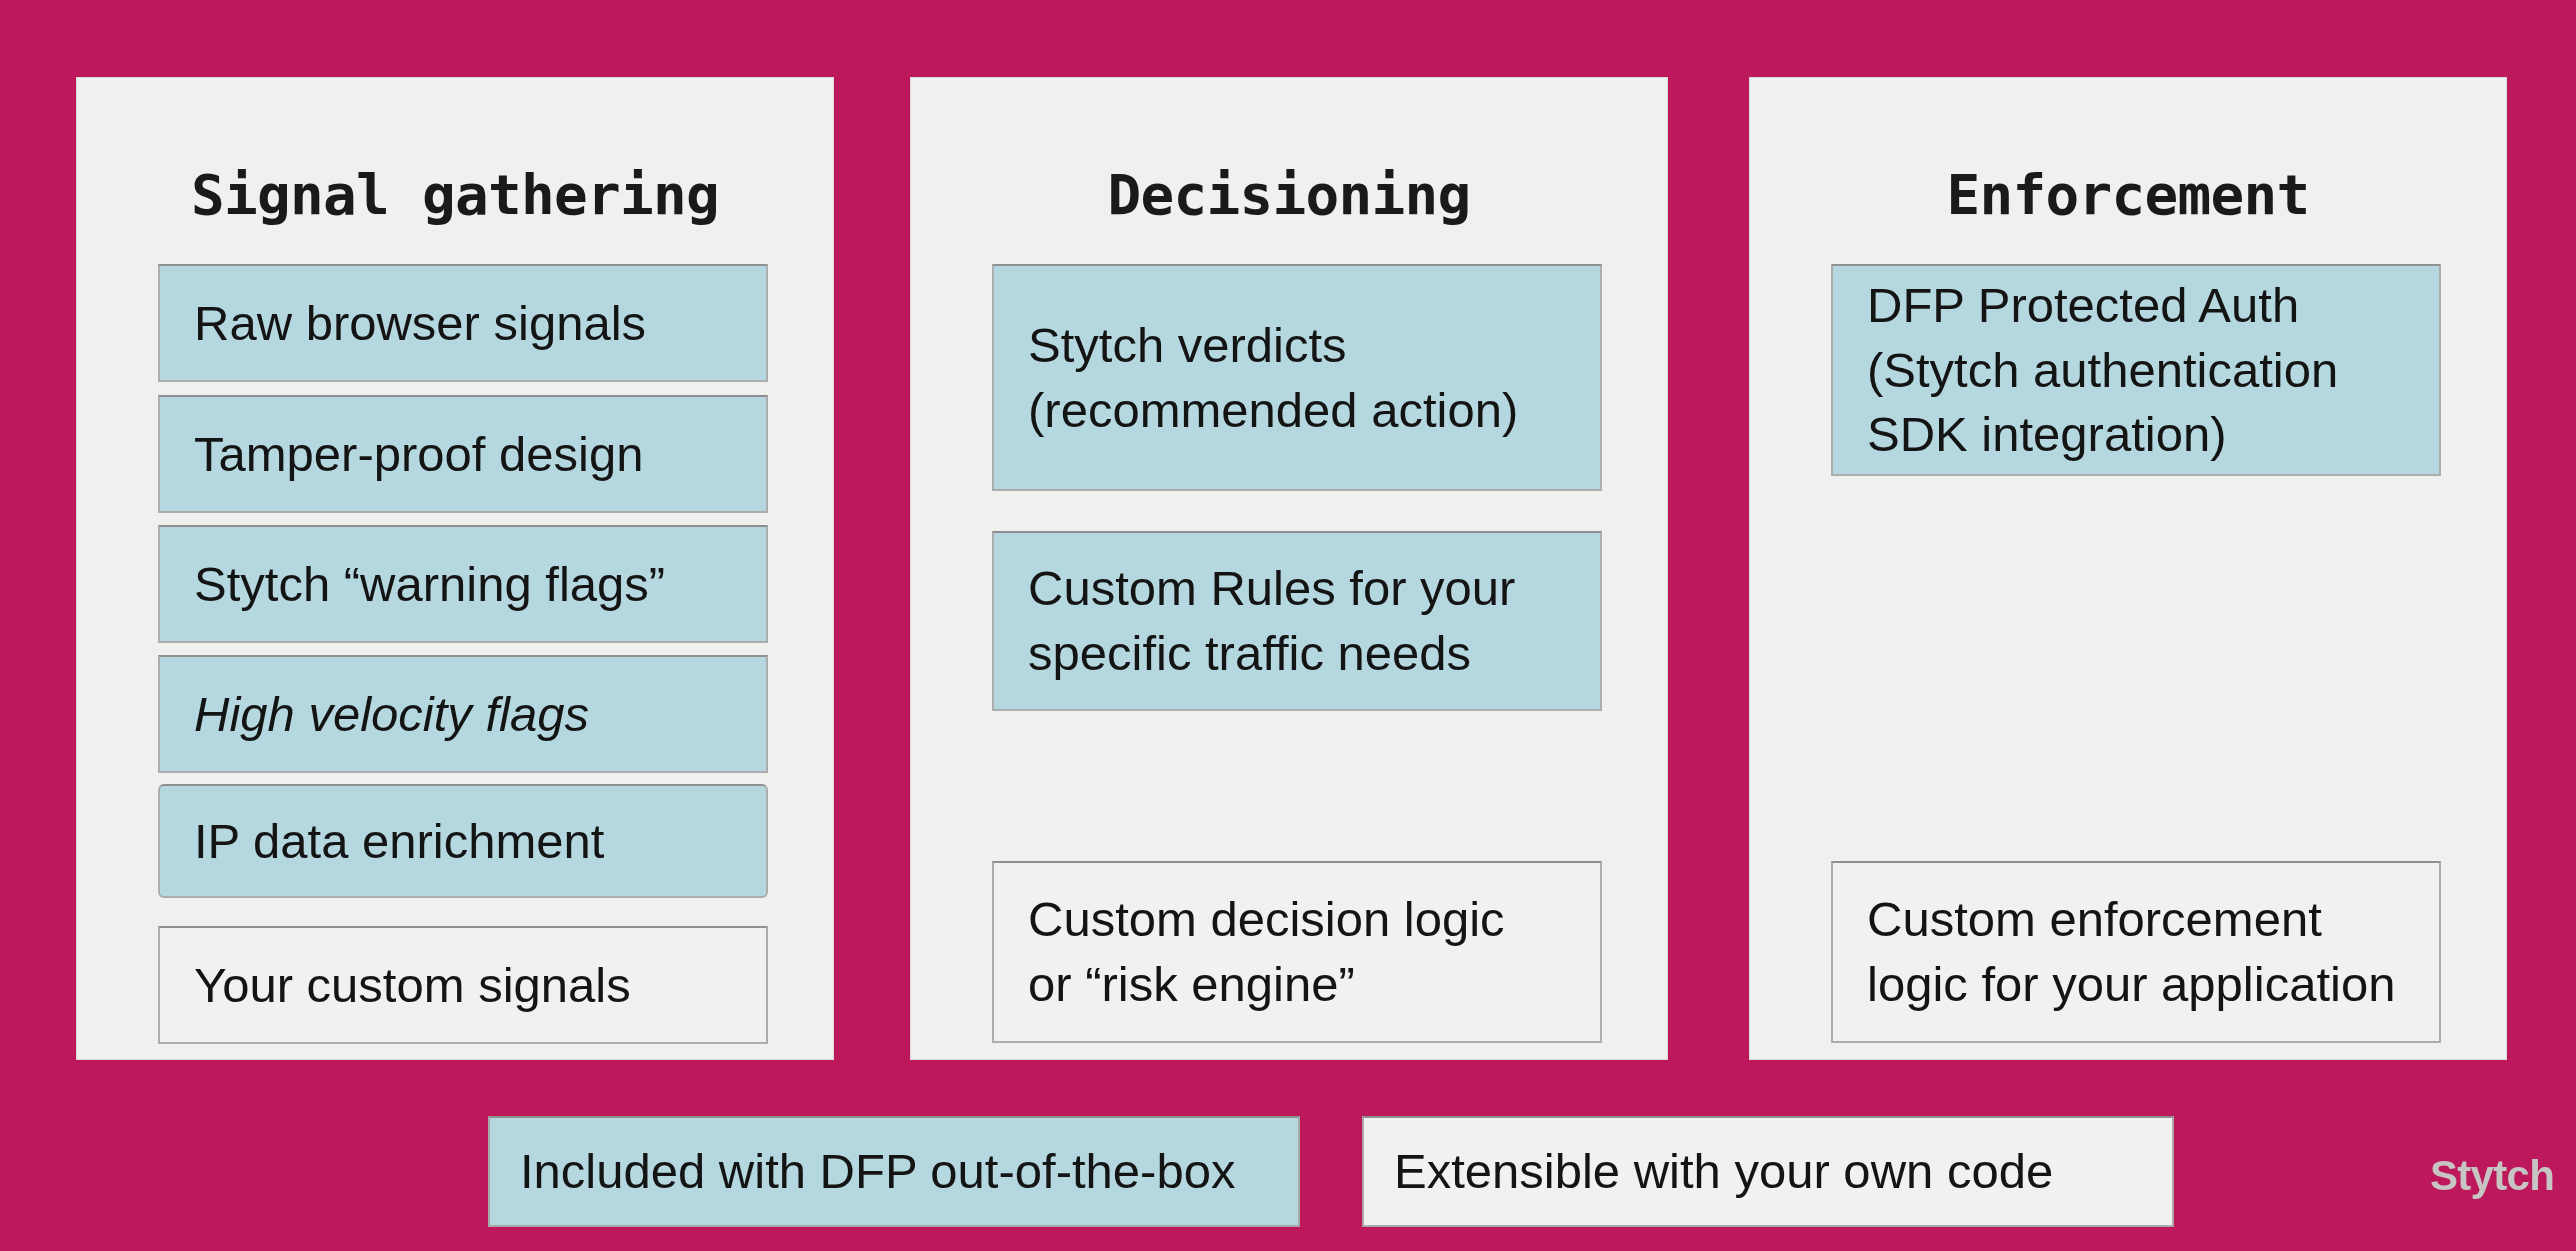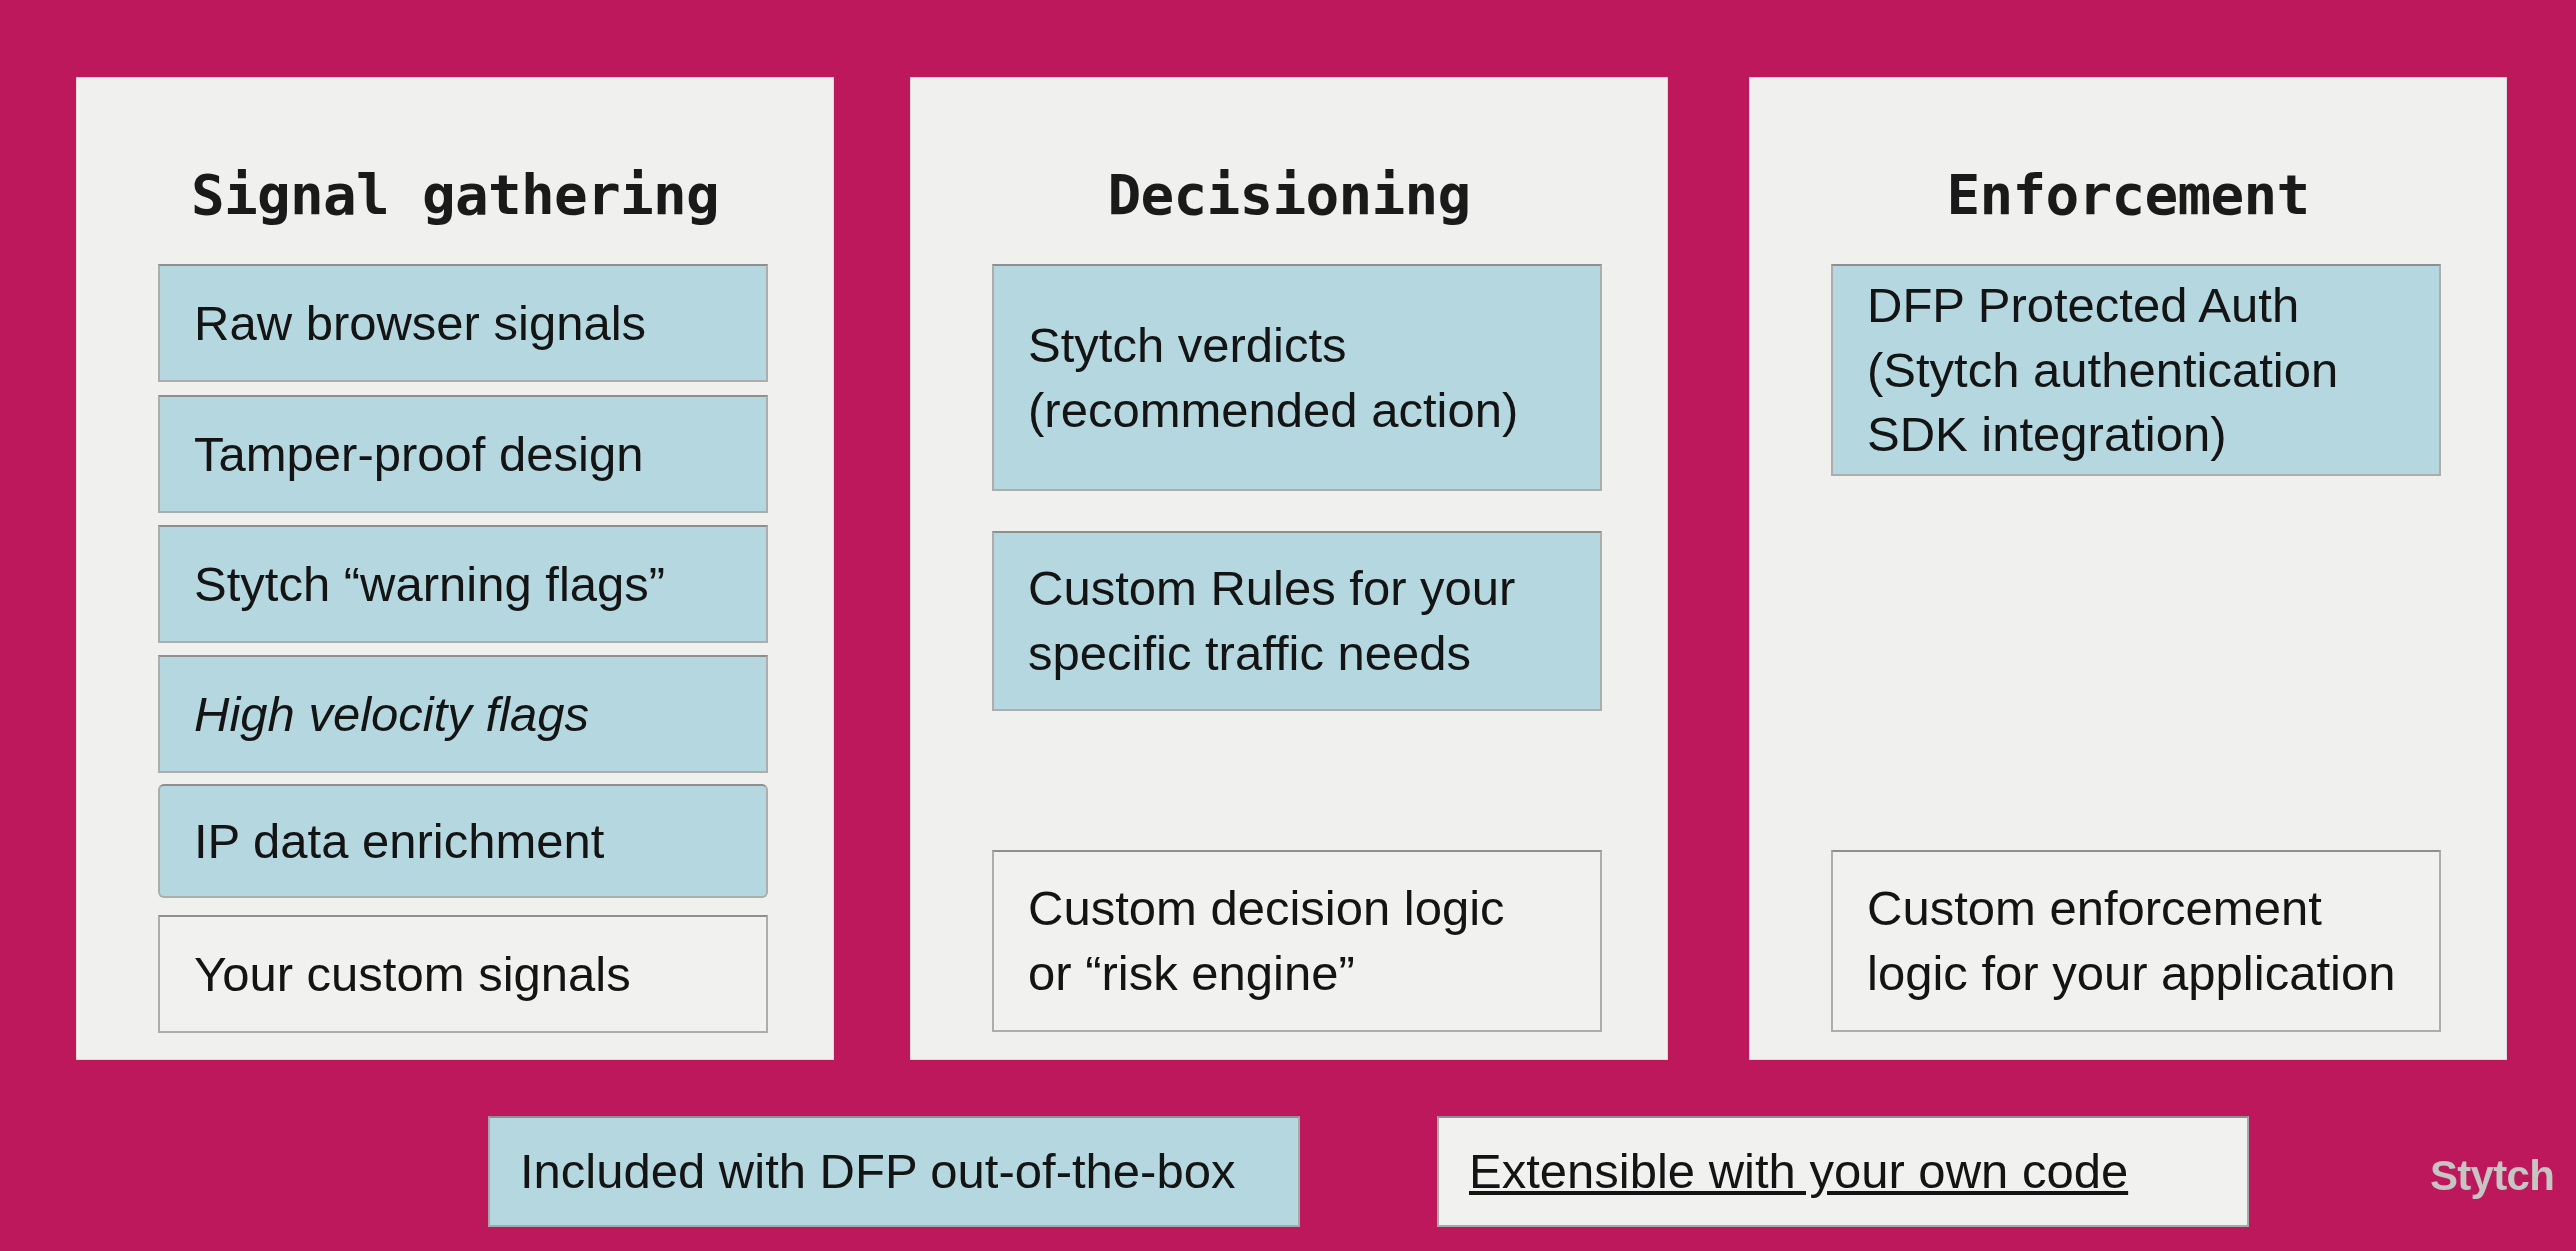--- a/index.html
+++ b/index.html
@@ -47,21 +47,21 @@
     border-top-color: #8f8f8f;
     display: flex;
     align-items: center;
     padding-left: 34px;
     padding-right: 19px;
     font-size: 49px;
     line-height: 1.32;
     white-space: pre-line;
   }
   .box.included { background: #b5d8e0; }
-  .box.extensible { background: #f1f1ef; }
+  .box.extensible { background: #f1f1ef; margin-top: 11px; }
   
   .c1-b0 { top: 186px;  height: 118px; }
   .c1-b1 { top: 317px;  height: 118px; }
   .c1-b2 { top: 447px;  height: 118px; }
   .c1-b3 { top: 577px;  height: 118px; font-style: italic; }
   .c1-b4 { top: 706px; height: 114px; border-radius: 6px; }
   .c1-b5 { top: 837px; height: 118px; }
   
   .c2-b0 { top: 186px;  height: 227px; }
   .c2-b1 { top: 453px;  height: 180px; }
@@ -79,21 +79,21 @@
     border: 2px solid #a8a8a8;
     border-top-color: #8f8f8f;
     display: flex;
     align-items: center;
     padding-left: 30px;
     padding-right: 19px;
     font-size: 49px;
     line-height: 1.2;
   }
   .legend-included  { left: 488px;  background: #b5d8e0; }
-  .legend-extensible{ left: 1437px; background: #f1f1ef; text-decoration: underline; }
+  .legend-extensible{ left: 1362px; background: #f1f1ef; }
   .watermark {
     position: absolute;
     left: 2430px;
     top: 1155px;
     font-size: 42px;
     font-weight: bold;
     line-height: 1;
     color: #c6c5c3;
     letter-spacing: -0.7px;
   }

